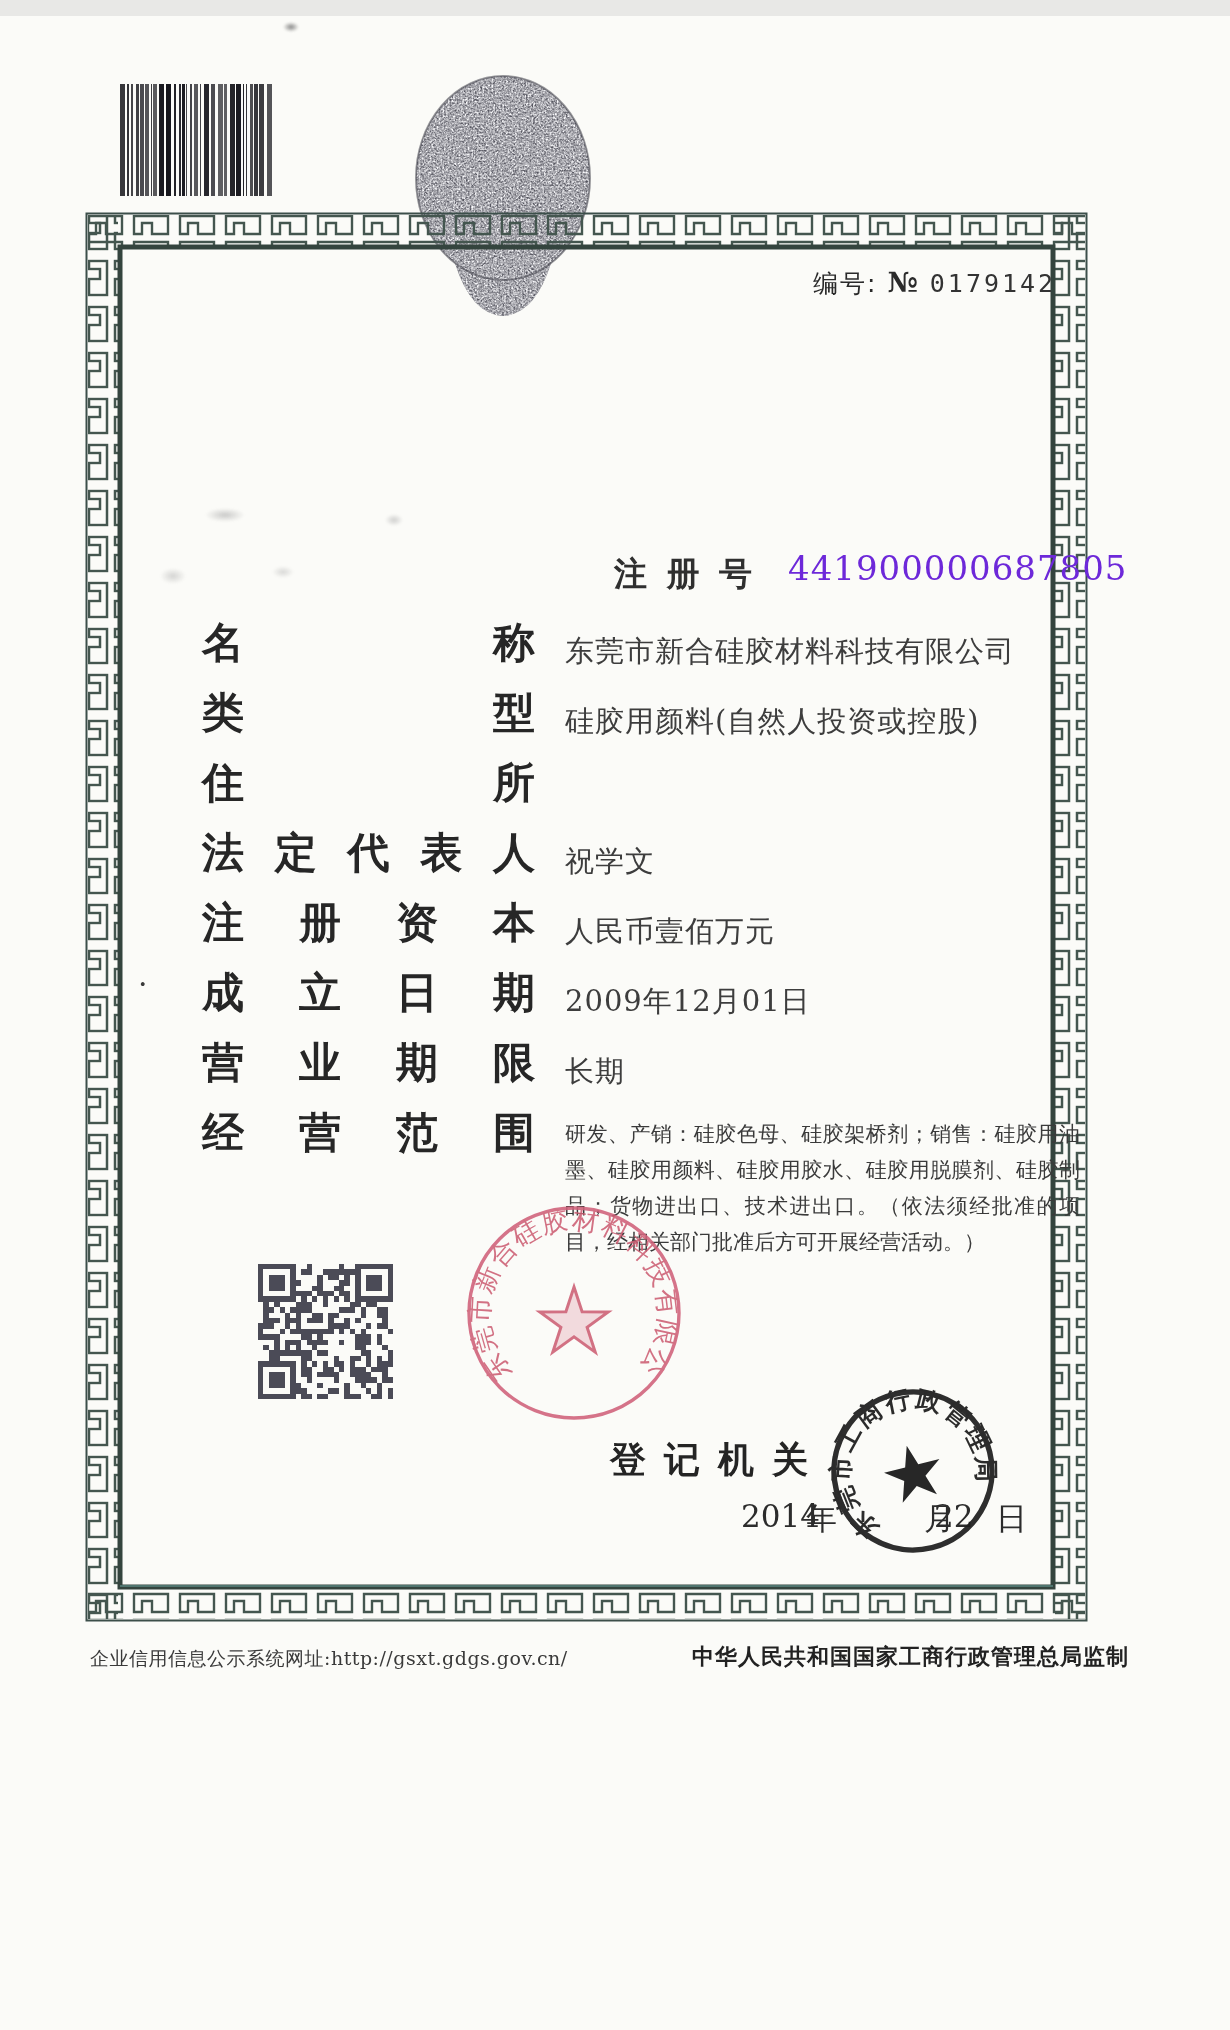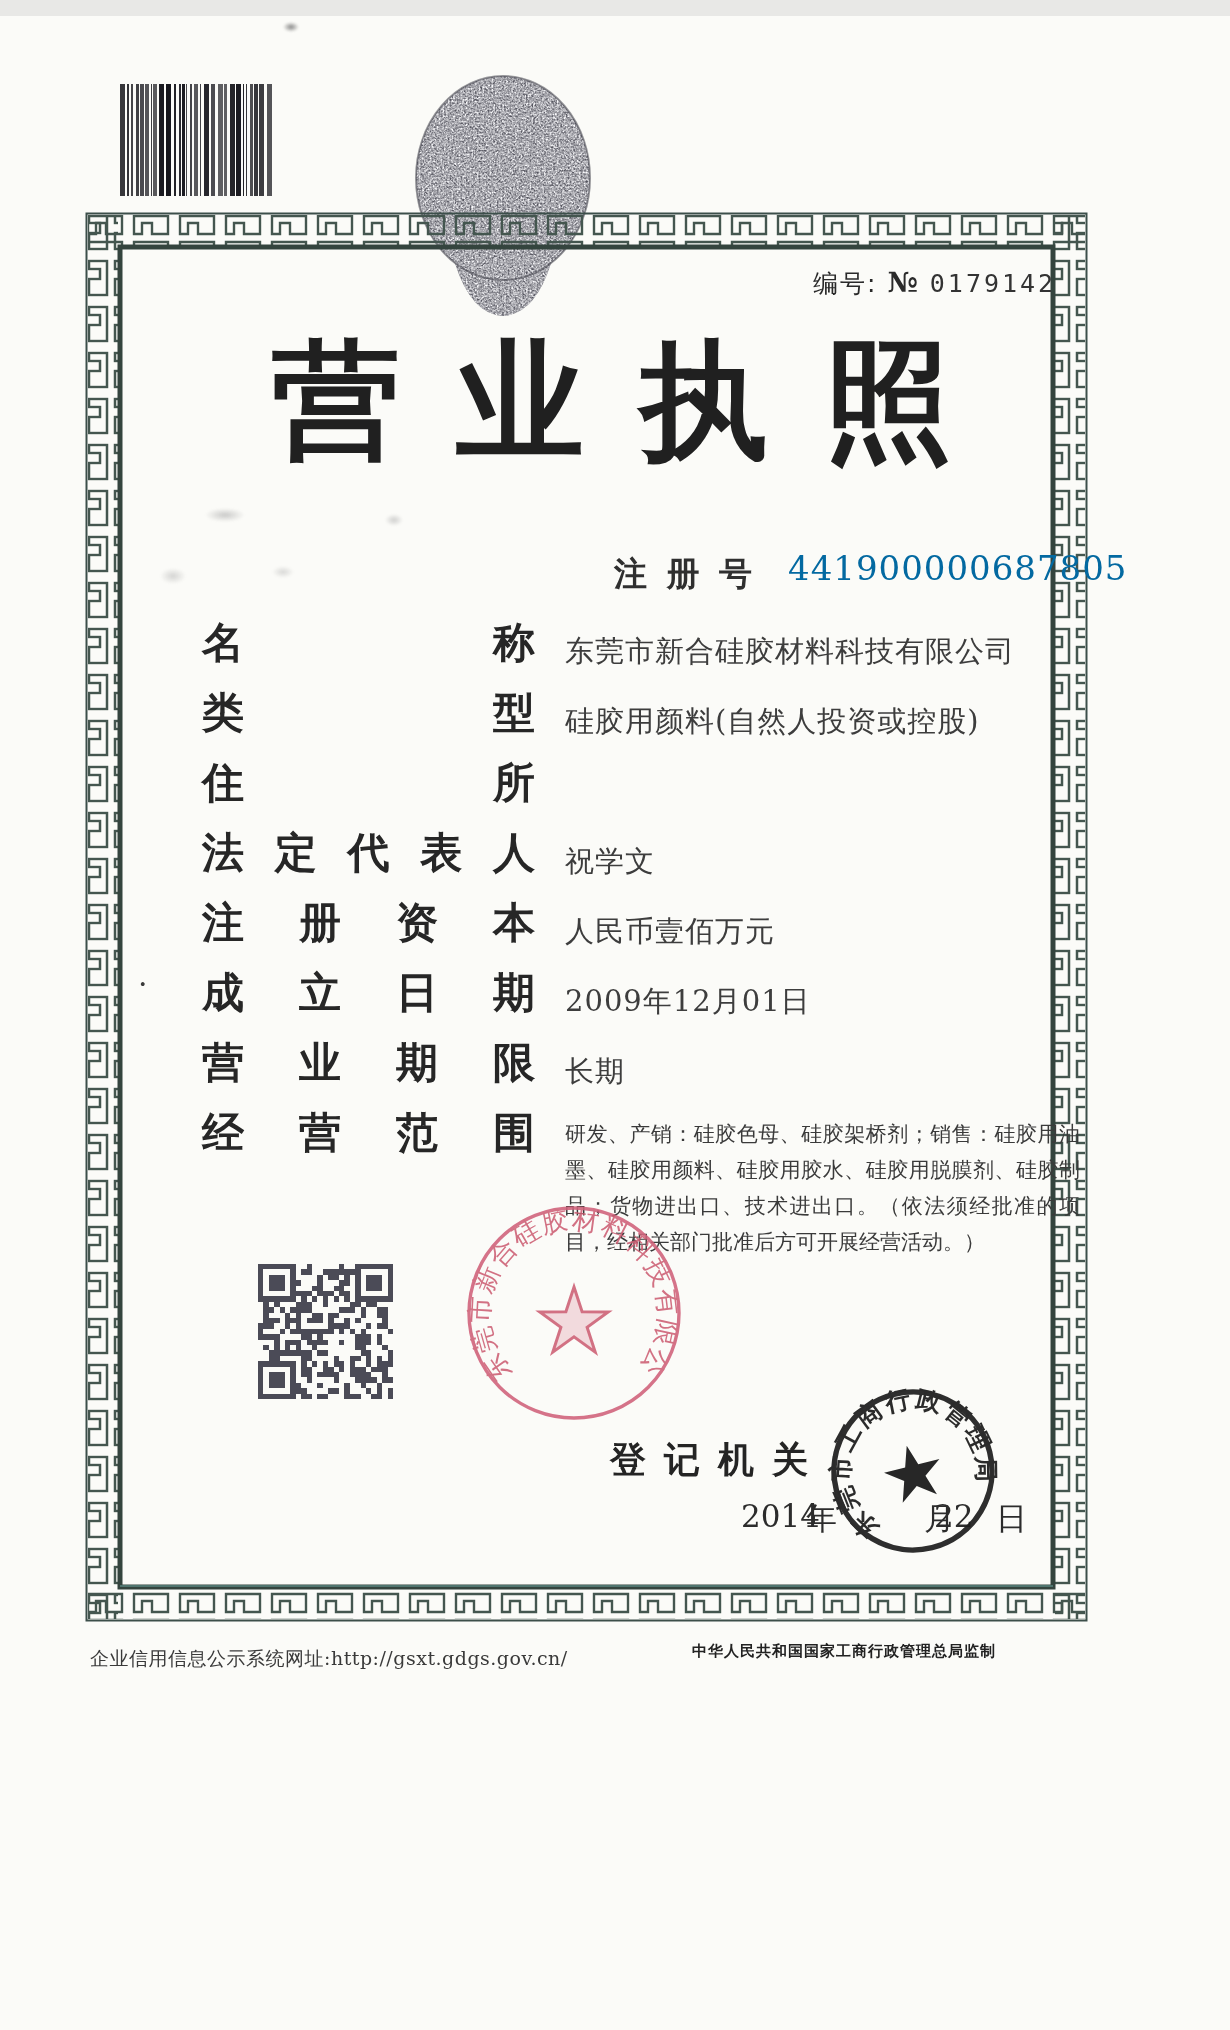--- a/index.html
+++ b/index.html
@@ -31,21 +31,21 @@
   
   .title { left:50%; top:300px; transform:translateX(-50%);
     font-size:128px; font-weight:900; letter-spacing:56px; padding-left:50px;
     white-space:nowrap; color:#202020; }
 
   
   .justify-chars { display:flex; justify-content:space-between; }
   .reg-label { left:614px; top:536px; width:138px; font-size:33px;
     font-family:"DejaVu Serif", serif; font-weight:600; color:#2f2f2f; }
   .reg-number { left:788px; top:532px; font-size:34px; letter-spacing:1px;
-    font-family:"DejaVu Serif", serif; color:#0369a1; }
+    font-family:"DejaVu Serif", serif; color:#6d28d9; }
 
   
   .f-label { left:202px; width:333px; font-size:42px; line-height:1.1;
     font-family:"DejaVu Serif", serif; font-weight:600; color:#262626; }
   .f-value { left:565px; font-family:"DejaVu Serif", serif; color:#3d3d3d;
     font-size:29px; letter-spacing:1px; white-space:nowrap; }
   .value-sm { font-size:24px; letter-spacing:0; }
   .scope { width:515px; font-size:21px; line-height:36px; letter-spacing:0;
     white-space:normal; text-align:justify; color:#3a3a3a; }
 
@@ -59,21 +59,21 @@
   .seal-red { left:452px; top:1175px; width:244px; height:244px; }
   .seal-black { left:818px; top:1360px; width:190px; height:190px; }
 
   .registrar-label { left:610px; top:1420px; width:198px; font-size:36px;
     font-family:"DejaVu Serif", serif; font-weight:600; color:#242424; }
 
   .date-part { top:1482px; font-size:31px; font-family:"DejaVu Serif", serif; color:#2c2c2c; }
 
   .footer-left { left:90px; top:1630px; font-size:19px; color:#3a3a3a;
     font-family:"DejaVu Serif", serif; letter-spacing:0.5px;text-align:right; }
-  .footer-right { left:692px; top:1626px; font-size:15px; color:#222;
+  .footer-right { left:692px; top:1626px; font-size:22px; color:#222;
     font-family:"DejaVu Serif", serif; font-weight:700; letter-spacing:1px; }
 
   
   .smudge { position:absolute; background:radial-gradient(closest-side,#9a9a9a,rgba(255,255,255,0));
     filter:blur(1px); }
   .ink-dot { position:absolute; font-size:30px; color:#3a3a3a; font-family:"DejaVu Serif", serif; }
 </style>
 </head>
 <body>
 
@@ -146,21 +146,20 @@
     <rect x="35" y="35" width="933" height="1340" fill="none" stroke="#34443e" stroke-width="5"></rect>
     <rect x="35" y="1373" width="933" height="2" fill="#5d8a84" opacity="0.7"></rect>
   </svg>
 
   <div class="abs serial">
     <span>编号:</span>
     <span class="sym">№</span>
     <span class="num">0179142</span>
   </div>
 
-  <div class="abs title">营业执照</div>
 
   <div class="abs reg-label justify-chars">
       <span>注</span>
       <span>册</span>
       <span>号</span>
     </div>
   <div class="abs reg-number">441900000687805</div>
 
   <div class="abs f-label justify-chars" style="top:604px">
       <span>名</span>

